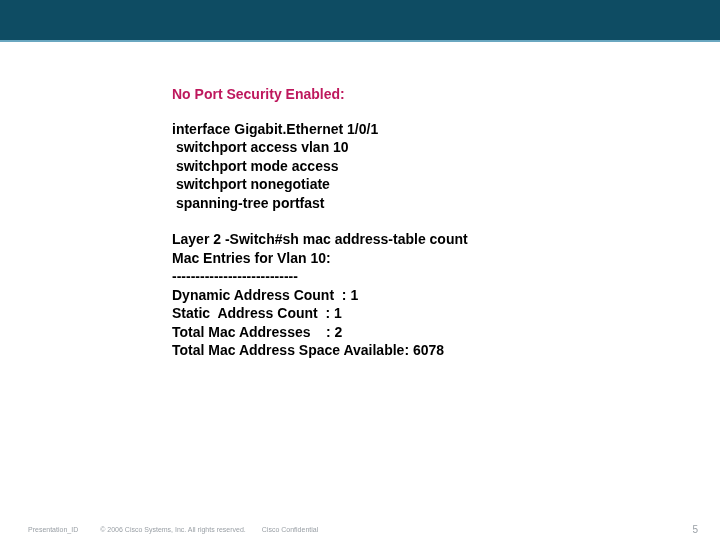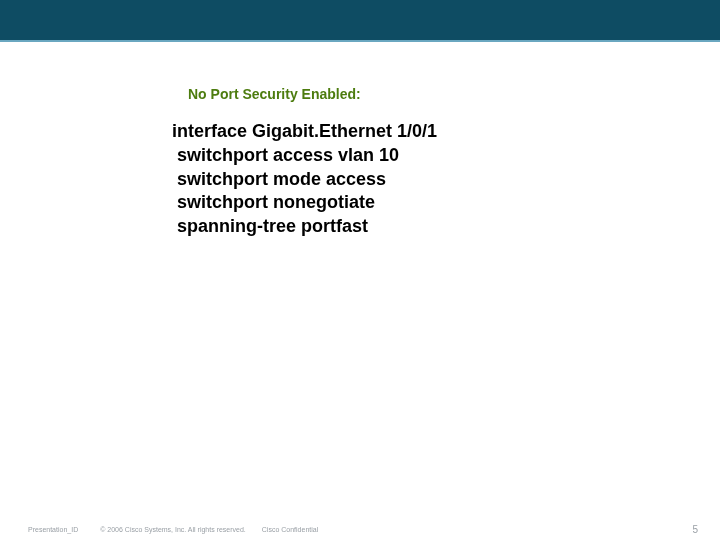--- a/index.html
+++ b/index.html
@@ -31,25 +31,25 @@
   }
   .content {
     position: absolute;
     top: 86px;
     left: 172px;
     width: 500px;
   }
   .heading {
     font-size: 14px;
     font-weight: bold;
-    color: #4d7c0f;
-    margin: 0 0 18px 16px;
+    color: #be185d;
+    margin: 0 0 18px 0;
   }
   .block {
-    font-size: 18px;
+    font-size: 14px;
     font-weight: bold;
     color: #000;
     line-height: 1.32;
     margin: 16px 0 18px 0;
     white-space: pre;
   }
   .footer {
     position: absolute;
     left: 0;
     bottom: 0;
@@ -81,20 +81,27 @@
 
 <div class="topbar"></div>
 
 <div class="content">
   <p class="heading">No Port Security Enabled:</p>
   <p class="block">interface Gigabit.Ethernet 1/0/1
  switchport access vlan 10
  switchport mode access
  switchport nonegotiate
  spanning-tree portfast</p>
+  <p class="block">Layer 2 -Switch#sh mac address-table count
+Mac Entries for Vlan 10:
+---------------------------
+Dynamic Address Count  : 1
+Static  Address Count  : 1
+Total Mac Addresses    : 2
+Total Mac Address Space Available: 6078</p>
 </div>
 
 <div class="footer">
   <span class="left">Presentation_ID</span>
   <span class="mid1">© 2006 Cisco Systems, Inc. All rights reserved.</span>
   <span class="mid2">Cisco Confidential</span>
   <span class="right">5</span>
 </div>
 
 </body></html>

